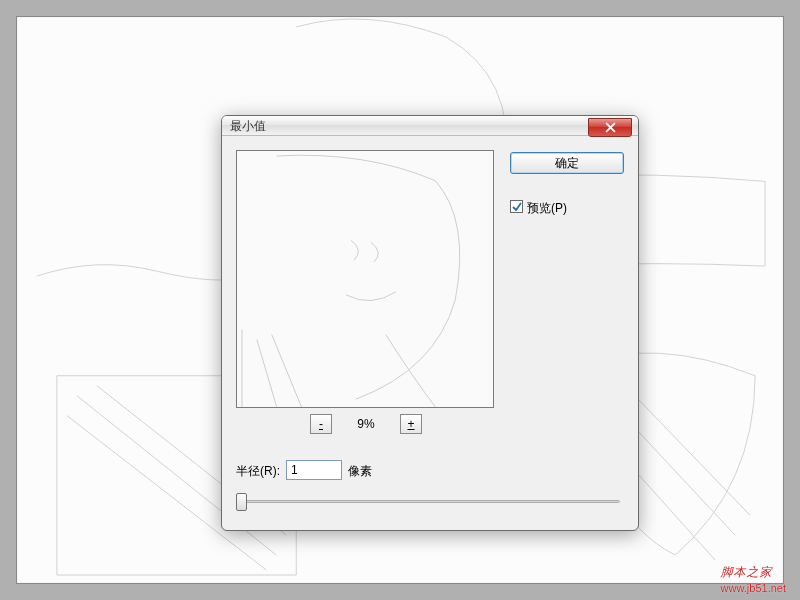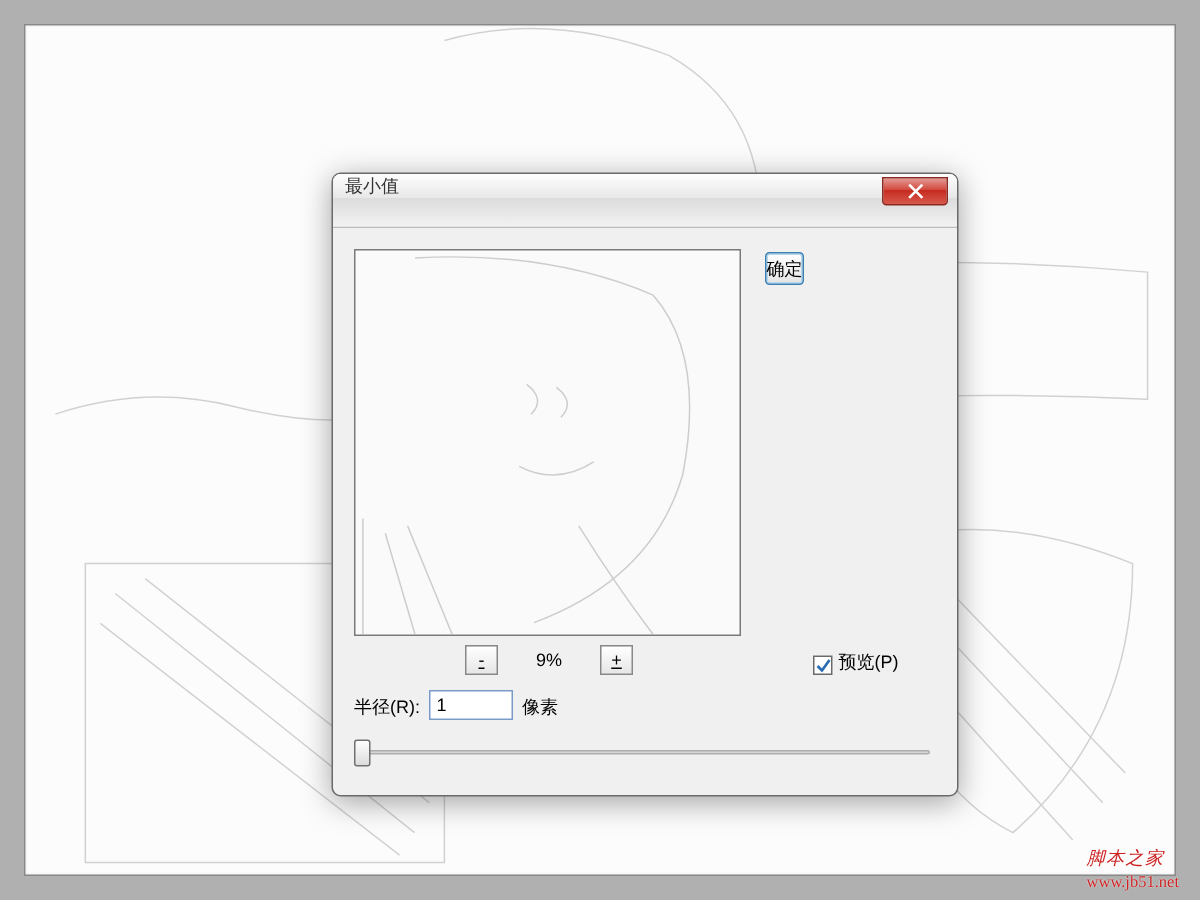--- a/index.html
+++ b/index.html
@@ -1,45 +1,45 @@
 <!DOCTYPE html>
 <html><head>
 <meta charset="utf-8">
 <style>
 *{box-sizing:border-box;margin:0;padding:0;font-family:"Microsoft YaHei","SimSun",sans-serif;font-size:12px}
 body{background:#b0b0b0;width:800px;height:600px;overflow:hidden;position:relative}
 .canvas{position:absolute;left:16px;top:16px;width:768px;height:568px;background:#fcfcfc;border:1px solid #888;box-shadow:inset 0 0 2px rgba(0,0,0,.1)}
 .sketch{position:absolute;inset:0;opacity:.25}
 .sketch svg{width:100%;height:100%}
 .dialog{position:absolute;left:221px;top:115px;width:418px;height:416px;background:#f0f0f0;border:1px solid #6a6a6a;border-radius:6px;box-shadow:0 4px 20px rgba(0,0,0,.35)}
-.titlebar{height:36px;background:linear-gradient(#fdfdfd,#e8e8e8 45%,#dcdcdc 46%,#f2f2f2);border-bottom:1px solid #bbb;border-radius:5px 5px 0 0;display:flex;align-items:flex-start;padding:0 6px;position:relative}
+.titlebar{height:20px;background:linear-gradient(#fdfdfd,#e8e8e8 45%,#dcdcdc 46%,#f2f2f2);border-bottom:1px solid #bbb;border-radius:5px 5px 0 0;display:flex;align-items:flex-end;padding:0 6px;position:relative}
 .titlebar-text{color:#333;padding-left:2px}
 .close-btn{position:absolute;right:6px;top:2px;width:44px;height:19px;background:linear-gradient(#e49a95,#d2473d 45%,#c52b1f 46%,#d8584c);border:1px solid #8a2b22;border-radius:0 0 3px 3px;display:flex;align-items:center;justify-content:center;color:#fff;font-weight:bold;cursor:pointer}
 .close-btn svg{width:11px;height:11px}
 .body{padding:14px 14px 10px 14px;display:flex;gap:14px}
 .left{flex:0 0 260px}
 .preview{width:258px;height:258px;border:1px solid #7a7a7a;background:#fafafa;position:relative;overflow:hidden}
 .preview .psketch{position:absolute;inset:0;opacity:.3}
 .zoomrow{display:flex;align-items:center;justify-content:center;gap:12px;margin-top:6px}
 .zbtn{width:22px;height:20px;border:1px solid #888;background:linear-gradient(#fff,#e6e6e6);display:flex;align-items:center;justify-content:center;font-size:14px;line-height:1;cursor:pointer;text-decoration:underline}
 .zoomval{min-width:44px;text-align:center}
-.right{flex:1;display:flex;flex-direction:row;gap:6px;padding-top:2px}
+.right{flex:1;display:flex;flex-direction:column;gap:6px;padding-top:2px}
 .wbtn{height:22px;border:1px solid #8a8a8a;border-radius:3px;background:linear-gradient(#fff,#e4e4e4);display:flex;align-items:center;justify-content:center;cursor:pointer}
 .wbtn.primary{border-color:#3c7fb1;box-shadow:0 0 0 1px #b3d7ef inset}
-.chkrow{display:flex;align-items:flex-end;gap:4px;margin-top:8px}
+.chkrow{display:flex;align-items:flex-start;gap:4px;margin-top:20px}
 .chk{width:13px;height:13px;border:1px solid #6a6a6a;background:#fff;display:flex;align-items:center;justify-content:center}
 .chk svg{width:10px;height:10px}
 .radius{position:absolute;left:14px;bottom:50px;display:flex;align-items:flex-end;gap:6px}
 .rinput{width:56px;height:20px;border:1px solid #7a9ac9;background:#fff;padding:0 4px;color:#000}
 .rinput::selection{background:#3399ff;color:#fff}
 .slider-wrap{position:absolute;left:14px;bottom:20px;width:388px;height:20px}
 .track{position:absolute;left:4px;right:4px;top:10px;height:3px;background:#d6d6d6;border:1px solid #adadad;border-radius:2px}
 .thumb{position:absolute;left:0;top:3px;width:11px;height:18px;background:linear-gradient(#fefefe,#dcdcdc);border:1px solid #707070;border-radius:2px;cursor:pointer}
 .watermark{position:absolute;right:14px;bottom:6px;color:#c22;font-family:"STKaiti","KaiTi",serif;font-size:22px;font-style:italic;letter-spacing:1px;text-shadow:0 0 1px #fff}
-.watermark .url{display:block;font-family:Liberation Serif, serif;font-size:11px;font-style:normal;color:#c22;text-align:right;letter-spacing:0}
+.watermark .url{display:block;font-family:Liberation Sans, sans-serif;font-size:11px;font-style:normal;color:#c22;text-align:right;letter-spacing:0}
 </style>
 </head>
 <body>
 
 <div class="canvas">
   <div class="sketch">
     <svg viewBox="0 0 768 568" preserveAspectRatio="none">
       <g stroke="#555" stroke-width="1" fill="none">
         <path d="M280 10 Q350 -10 430 20 Q500 60 490 150"></path>
         <path d="M20 260 Q80 240 140 255 Q200 270 240 260"></path>

